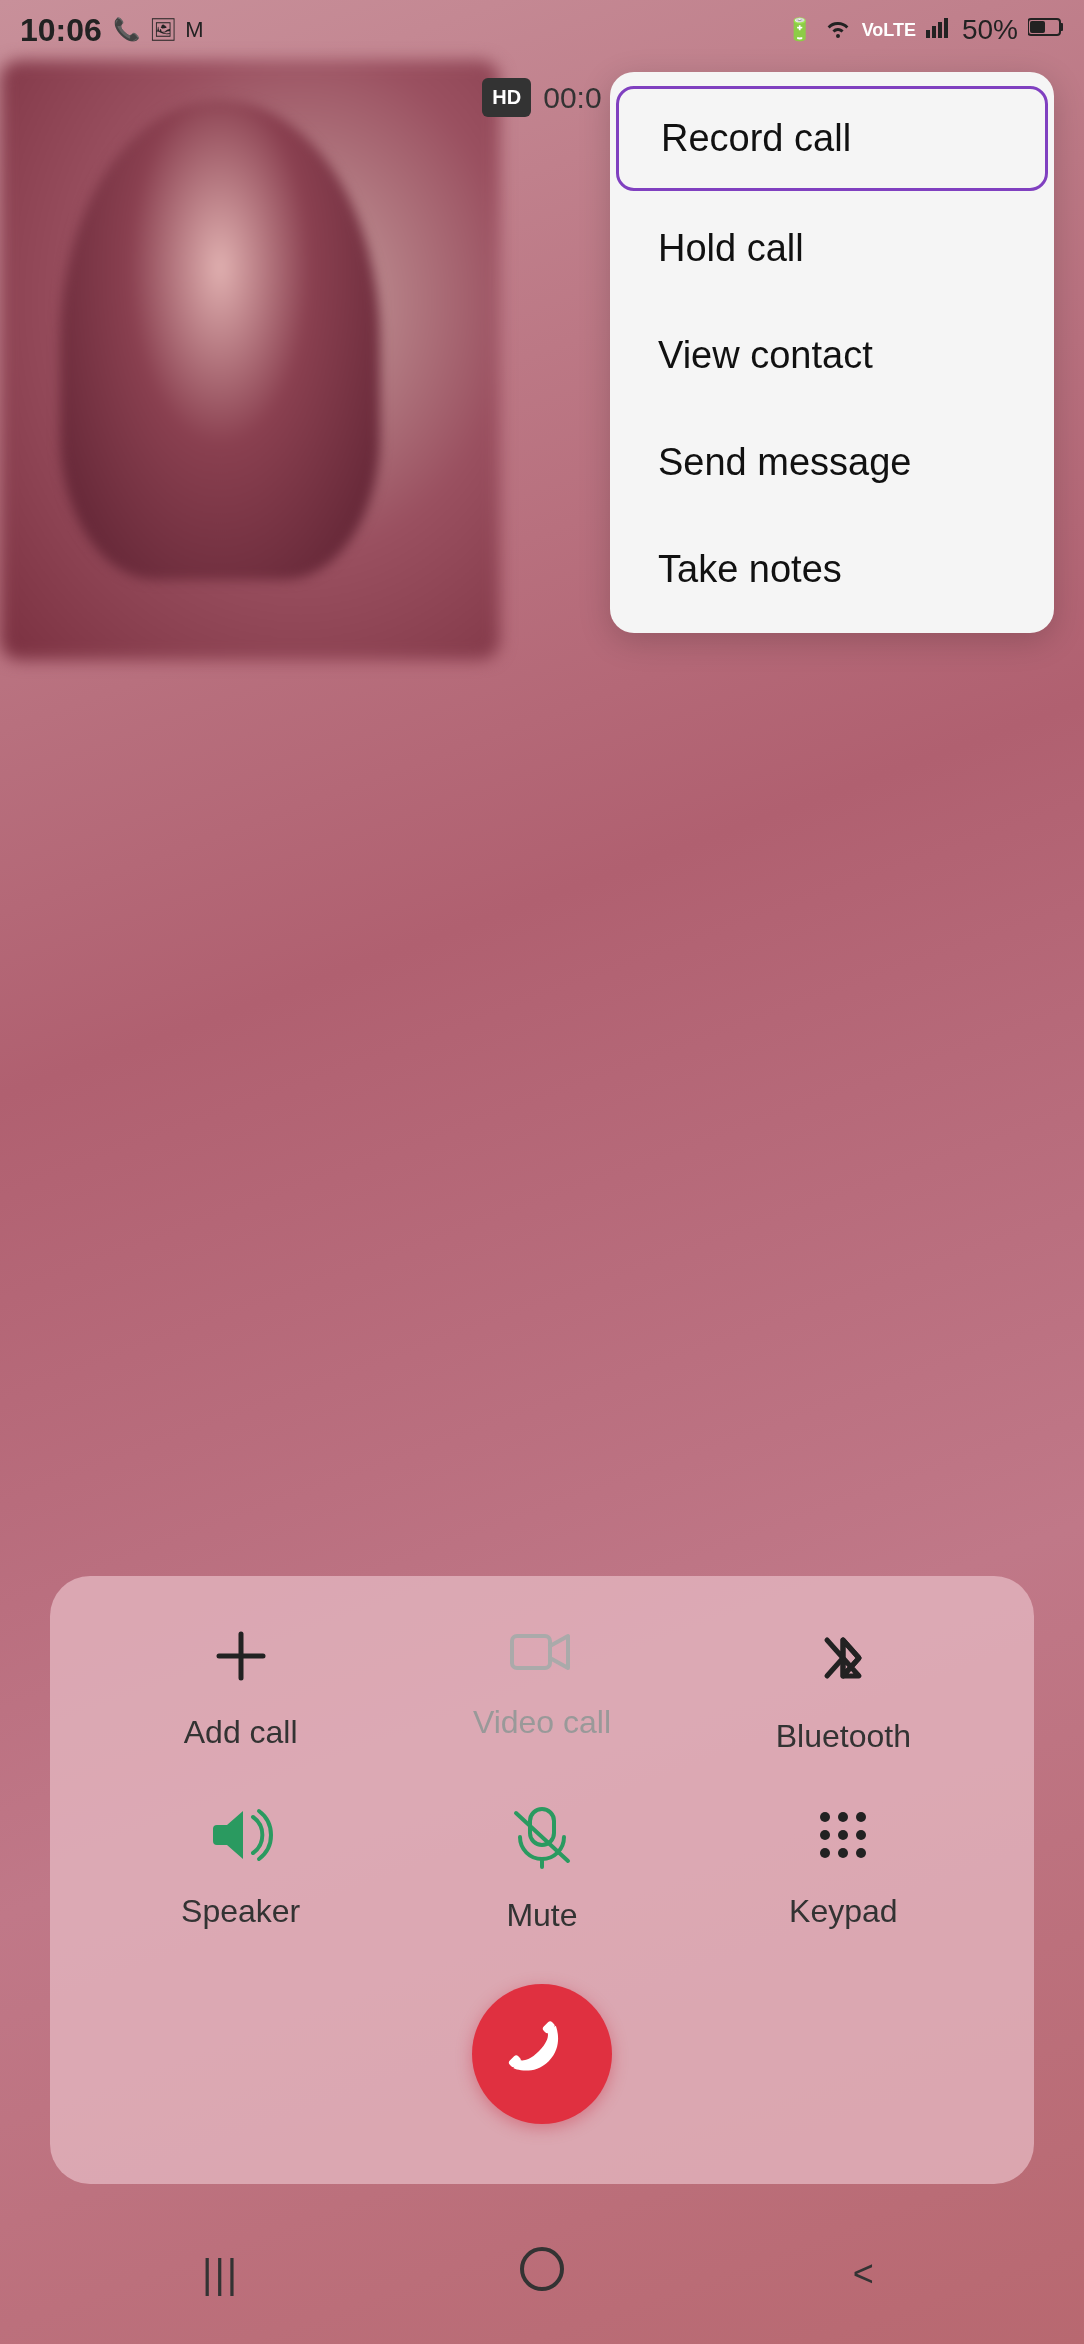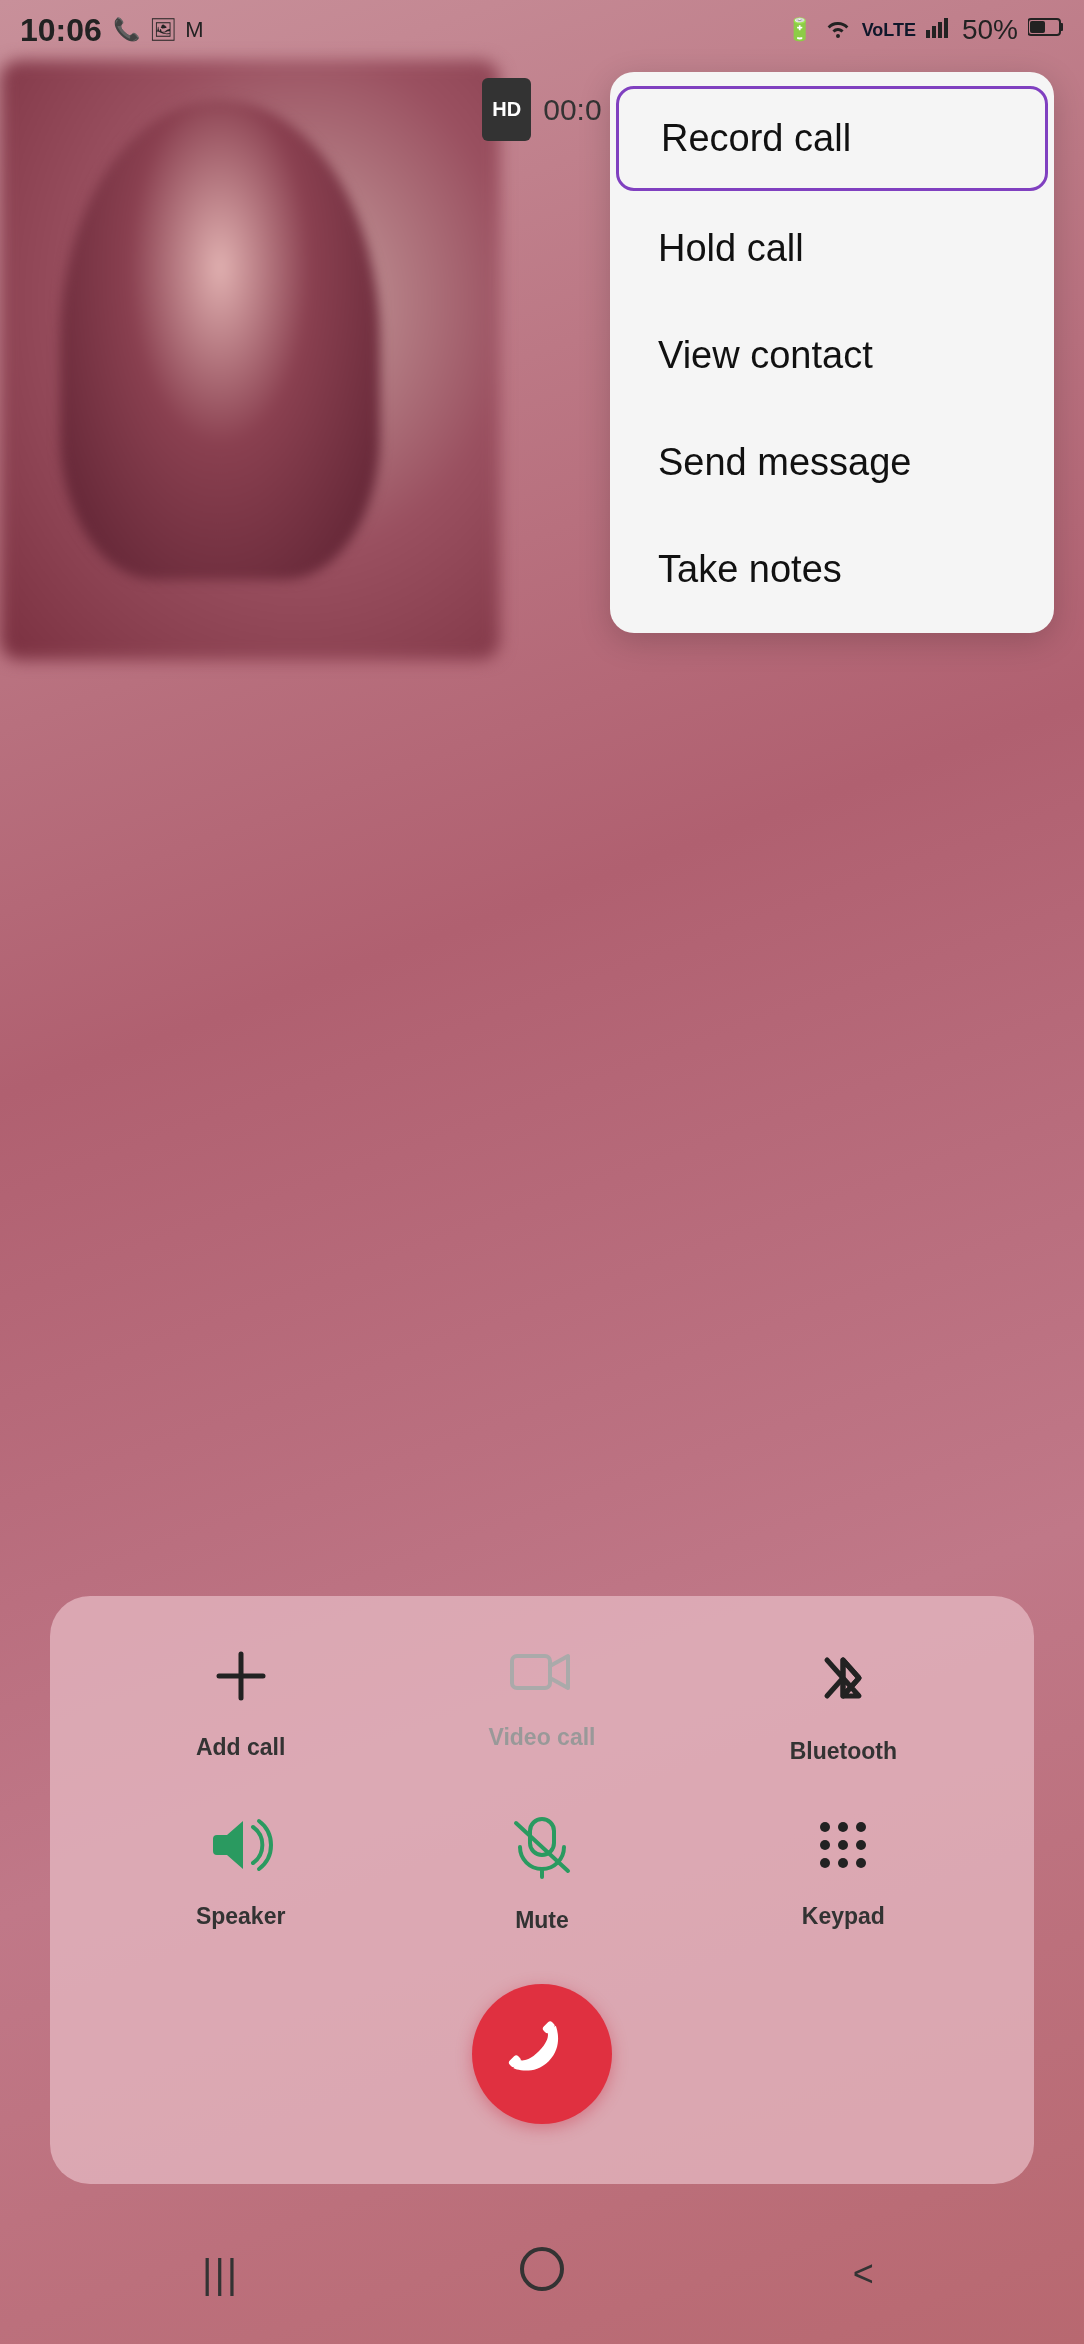--- a/index.html
+++ b/index.html
@@ -105,21 +105,21 @@
       gap: 12px;
       z-index: 50;
       padding: 10px 0;
     }
 
     .hd-badge {
       background: #333;
       color: #fff;
       font-size: 20px;
       font-weight: 700;
-      padding: 20px 10px;
+      padding: 8px 10px;
       border-radius: 6px;
     }
 
     .call-timer {
       font-size: 30px;
       color: #333;
       font-weight: 500;
     }
 
     
@@ -191,24 +191,23 @@
 
     .control-icon.green {
       color: #2a9a60;
     }
 
     .control-icon.gray {
       color: #aaa;
     }
 
     .control-label {
-      font-size: 23px;
+      font-size: 32px;
       color: #333;
       text-align: center;
-      font-weight: bold;
     }
 
     .control-label.gray {
       color: #999;
     }
 
     
     .end-call-row {
       display: flex;
       justify-content: center;
@@ -278,21 +277,21 @@
       <span class="status-icon">M</span>
     </div>
   </div>
   <div class="status-right">
     <span class="status-icon">🔋</span>
     <span class="status-icon">
       <svg width="28" height="22" viewBox="0 0 28 22">
           <path d="M14 18a2 2 0 1 1 0 4 2 2 0 0 1 0-4zM14 12c2.2 0 4.2.9 5.6 2.4l-2.1 2.1A4.5 4.5 0 0 0 14 15a4.5 4.5 0 0 0-3.5 1.5l-2.1-2.1A7.5 7.5 0 0 1 14 12zM14 6c4.1 0 7.8 1.7 10.4 4.4l-2.1 2.1A10.4 10.4 0 0 0 14 9a10.4 10.4 0 0 0-8.3 3.5L3.6 10.4A13.4 13.4 0 0 1 14 6z" fill="#222"></path>
         </svg>
     </span>
-    <span class="status-icon" style="font-size:18px;font-weight:700;color:#0f172a;">VoLTE</span>
+    <span class="status-icon" style="font-size:18px;font-weight:700;color:#ffffff;">VoLTE</span>
     <span class="status-icon">
       <svg width="26" height="22" viewBox="0 0 26 22">
           <rect x="0" y="14" width="4" height="8" fill="#222"></rect>
           <rect x="6" y="10" width="4" height="12" fill="#222"></rect>
           <rect x="12" y="6" width="4" height="16" fill="#222"></rect>
           <rect x="18" y="2" width="4" height="20" fill="#222"></rect>
         </svg>
     </span>
     <span class="battery-text">50%</span>
     <span class="status-icon">

